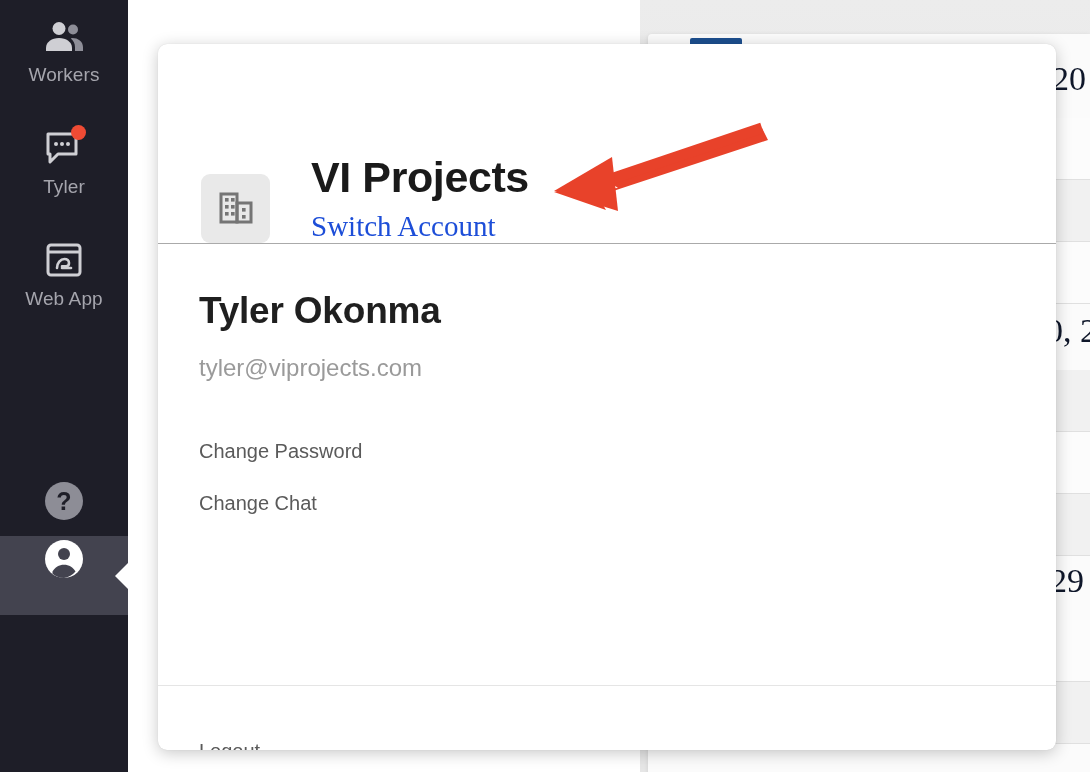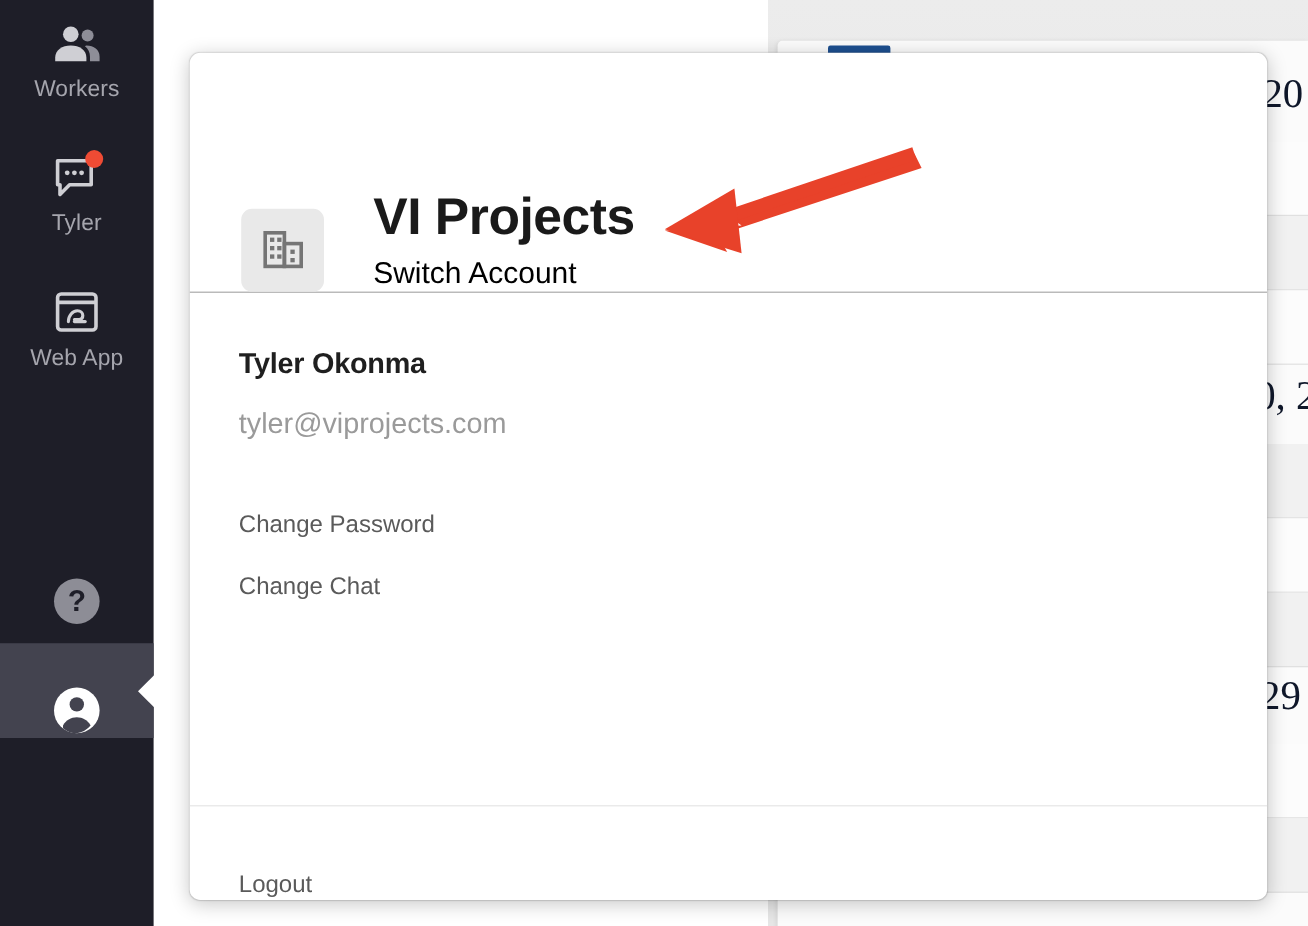--- a/index.html
+++ b/index.html
@@ -59,21 +59,21 @@
   .sidebar {
     position:absolute; left:0; top:0;
     width:128px; height:772px;
     background:#1e1e28;
     z-index:40;
   }
   .nav-item {
     position:relative;
     width:128px;
     display:flex; flex-direction:column;
-    align-items:center; justify-content:flex-end;
+    align-items:center; justify-content:space-between;
     color:#9a9aa4;
     padding:10px 0 8px 0;
   }
   .nav-item .glyph {
     position:relative;
     width:46px; height:46px;
     display:flex; align-items:center; justify-content:center;
   }
   .nav-item .label {
     margin-top:4px;
@@ -140,36 +140,37 @@
   .org-name {
     font-size:43px;
     font-weight:bold;
     color:#1a1a1a;
     letter-spacing:-0.4px;
     line-height:1.18;
   }
   .org-switch {
     display:inline-block;
     margin-top:7px;
-    font-size:25px;
-    color:#000000;
+    font-size:29px;
+    color:#1d4ed8;
     cursor:pointer;
+    font-family:Liberation Serif, serif;
   }
   .divider-strong {
     height:1px;
     background:#aaaaaa;
     margin:0 0 0 0;
   }
   .divider-light {
     height:1px;
     background:#e5e5e5;
   }
   .popup-section { padding:46px 0 0 41px; }
   .user-name {
-    font-size:24px;
+    font-size:37px;
     font-weight:bold;
     color:#1f1f1f;
     letter-spacing:-0.2px;
   }
   .user-email {
     margin-top:22px;
     font-size:24px;
     color:#9a9a9a;
   }
   .menu-item {

